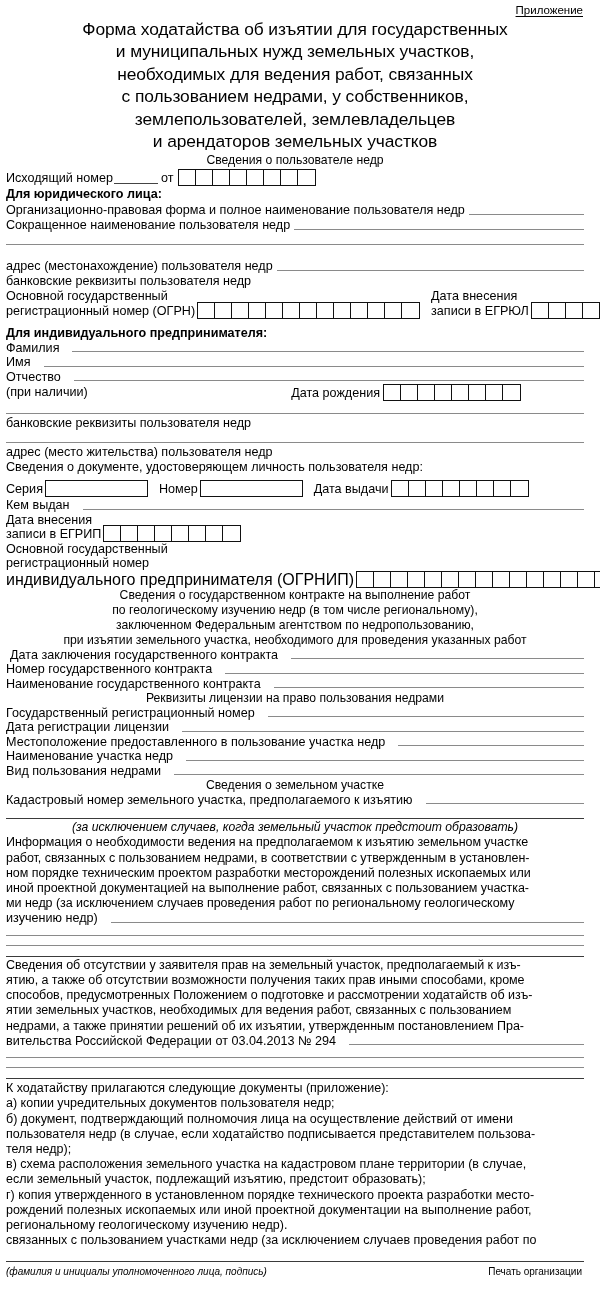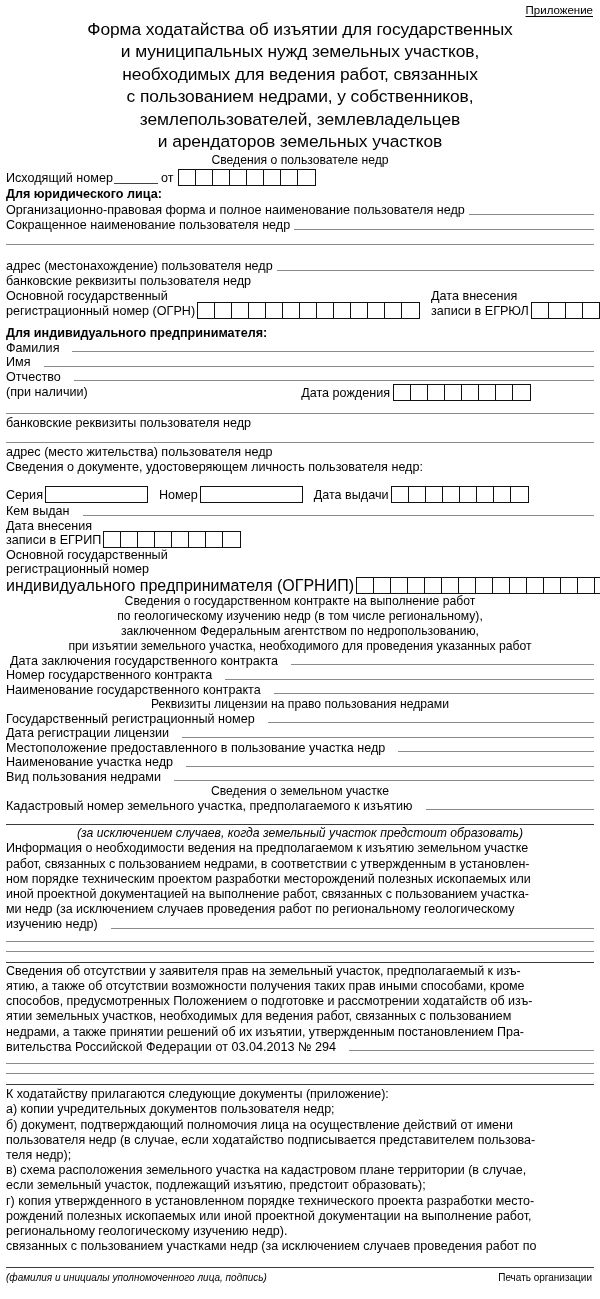--- a/index.html
+++ b/index.html
@@ -10,21 +10,21 @@
   }
   body {
     font-family: "Liberation Sans", sans-serif;
     color: #000000;
   }
   .page {
     position: relative;
     width: 600px;
     height: 1299px;
     box-sizing: border-box;
-    padding: 3px 6px 4px 6px;
+    padding: 3px 16px 4px 6px;
     background: #ffffff;
     overflow: hidden;
   }
 
   
   .app-header {
     text-align: right;
     font-size: 11.5px;
     line-height: 14px;
     padding-right: 1px;
@@ -306,21 +306,21 @@
   <div style="height:12px"></div>
   <div class="full-rule"></div>
   <div class="row tight" style="margin-top:2px;">
     <span class="lbl">адрес (место жительства) пользователя недр</span>
   </div>
 
   <div class="row tight">
     <span class="lbl">Сведения о документе, удостоверяющем личность пользователя недр:</span>
   </div>
 
-  <div class="inline-mid" style="margin-top:12px;">
+  <div class="inline-mid" style="margin-top:6px;">
     <span>Серия</span>
     <span class="openbox" style="width:103px; margin-left:2px;"></span>
     <span style="margin-left:11px;">Номер</span>
     <span class="openbox" style="width:103px; margin-left:2px;"></span>
     <span style="margin-left:11px;">Дата выдачи</span>
     <span class="comb" style="margin-left:2px;">
       <i class="cell"></i>
         <i class="cell"></i>
         <i class="cell"></i>
         <i class="cell"></i>

